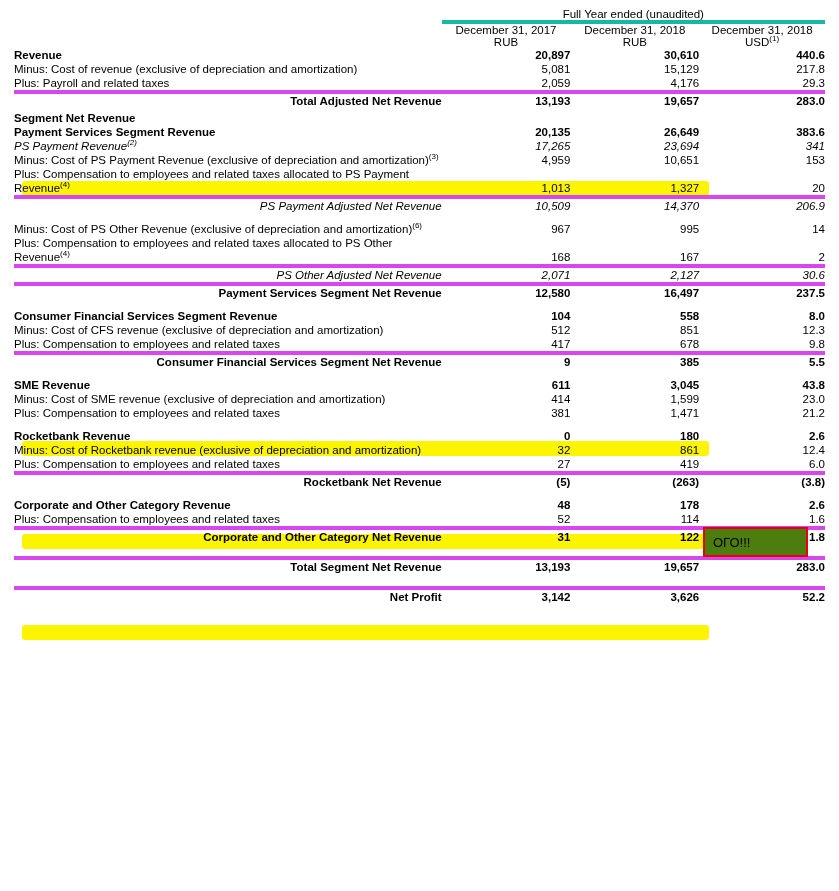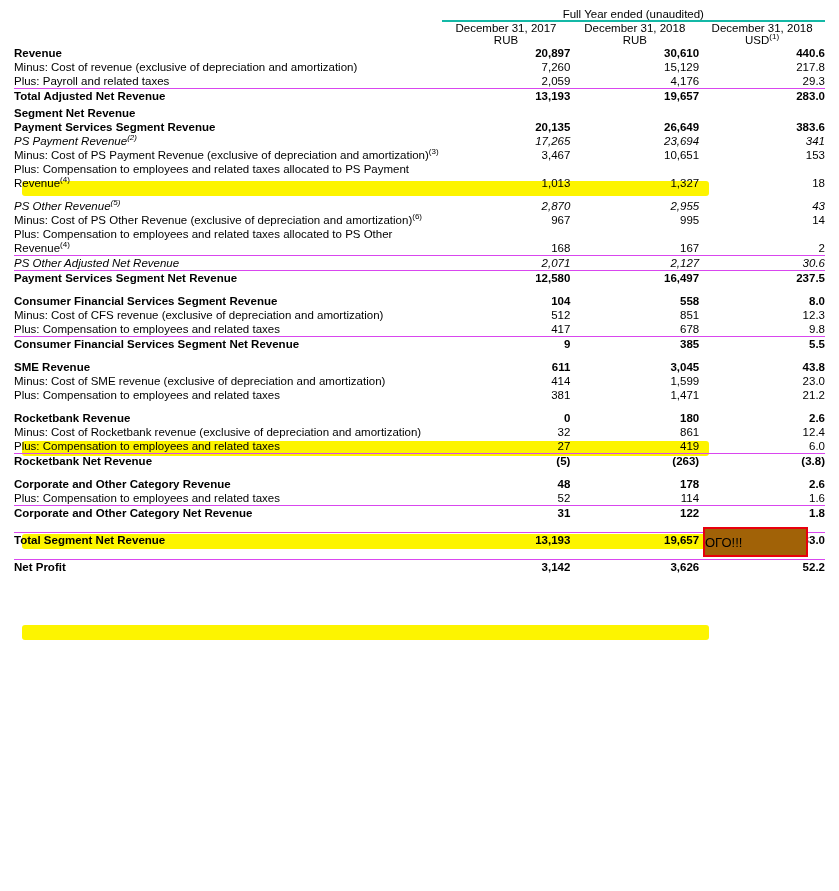--- a/index.html
+++ b/index.html
@@ -39,21 +39,21 @@
 
   .hdr-span {
     text-align: center;
     font-size: 11.5px;
     padding-bottom: 3px;
   }
   .hdr-date {
     text-align: center;
     font-size: 11.5px;
     padding: 2px 6px 3px 6px;
-    border-top: 2px solid #14b8a6;
+    border-top: 4px solid #14b8a6;
   }
   .hdr-cur {
     text-align: center;
     font-size: 11.5px;
     padding: 2px 6px 6px 6px;
   }
   sup {
     font-size: 8px;
     vertical-align: super;
     line-height: 0;
@@ -64,21 +64,21 @@
     line-height: 14px;
   }
   .num {
     text-align: right;
     padding: 2px 8px 2px 4px;
     line-height: 14px;
     white-space: nowrap;
   }
   .bold { font-weight: bold; }
   .ital { font-style: italic; }
-  .topline td { border-top: 1px solid #d946ef; }
+  .topline td { border-top: 4px solid #d946ef; text-align: right; }
   .spacer td { height: 9px; line-height: 9px; font-size: 1px; }
   .wrap { white-space: normal; }
 
   .highlight-layer {
     position: absolute;
     left: 0; top: 0;
     width: 839px; height: 891px;
     pointer-events: none;
     z-index: 0;
   }
@@ -87,27 +87,27 @@
     z-index: 1;
   }
   .hlmark {
     position: absolute;
     background: #fdf400;
     border-radius: 3px;
   }
   .annot-box {
     position: absolute;
     border: 2px solid #e8000d;
-    background: #a16207;
+    background: #4d7c0f;
     font-family: "Liberation Sans", sans-serif;
     font-size: 13px;
     color: #000;
     display: flex;
     align-items: center;
-    padding-left: 0;
+    padding-left: 8px;
     box-sizing: border-box;
     z-index: 3;
   }
 </style>
 </head>
 <body>
 
 <div class="sheet">
 
   <div class="highlight-layer">
@@ -145,21 +145,21 @@
     </thead>
     <tbody id="table-body">
           <tr>
             <td class="lbl wrap bold"><span>Revenue</span></td>
             <td class="num bold">20,897</td>
             <td class="num bold">30,610</td>
             <td class="num bold">440.6</td>
           </tr>
           <tr>
             <td class="lbl wrap"><span>Minus: Cost of revenue (exclusive of depreciation and amortization)</span></td>
-            <td class="num">7,260</td>
+            <td class="num">5,081</td>
             <td class="num">15,129</td>
             <td class="num">217.8</td>
           </tr>
           <tr>
             <td class="lbl wrap"><span>Plus: Payroll and related taxes</span></td>
             <td class="num">2,059</td>
             <td class="num">4,176</td>
             <td class="num">29.3</td>
           </tr>
           <tr class="topline">
@@ -184,38 +184,38 @@
             <td class="num bold">383.6</td>
           </tr>
           <tr>
             <td class="lbl wrap ital"><span>PS Payment Revenue</span><sup>(2)</sup></td>
             <td class="num ital">17,265</td>
             <td class="num ital">23,694</td>
             <td class="num ital">341</td>
           </tr>
           <tr>
             <td class="lbl wrap"><span>Minus: Cost of PS Payment Revenue (exclusive of depreciation and amortization)</span><sup>(3)</sup></td>
-            <td class="num">3,467</td>
+            <td class="num">4,959</td>
             <td class="num">10,651</td>
             <td class="num">153</td>
           </tr>
           <tr>
             <td class="lbl wrap"><span>Plus: Compensation to employees and related taxes allocated to PS Payment Revenue</span><sup>(4)</sup></td>
             <td class="num">1,013</td>
             <td class="num">1,327</td>
-            <td class="num">18</td>
-          </tr>
-          <tr class="spacer">
-            <td colspan="4" style="height: 9px;"></td>
-          </tr>
-          <tr>
-            <td class="lbl wrap ital"><span>PS Other Revenue</span><sup>(5)</sup></td>
-            <td class="num ital">2,870</td>
-            <td class="num ital">2,955</td>
-            <td class="num ital">43</td>
+            <td class="num">20</td>
+          </tr>
+          <tr class="topline">
+            <td class="lbl wrap ital"><span>PS Payment Adjusted Net Revenue</span></td>
+            <td class="num ital">10,509</td>
+            <td class="num ital">14,370</td>
+            <td class="num ital">206.9</td>
+          </tr>
+          <tr class="spacer">
+            <td colspan="4" style="height: 9px;"></td>
           </tr>
           <tr>
             <td class="lbl wrap"><span>Minus: Cost of PS Other Revenue (exclusive of depreciation and amortization)</span><sup>(6)</sup></td>
             <td class="num">967</td>
             <td class="num">995</td>
             <td class="num">14</td>
           </tr>
           <tr>
             <td class="lbl wrap"><span>Plus: Compensation to employees and related taxes allocated to PS Other Revenue</span><sup>(4)</sup></td>
             <td class="num">168</td>

